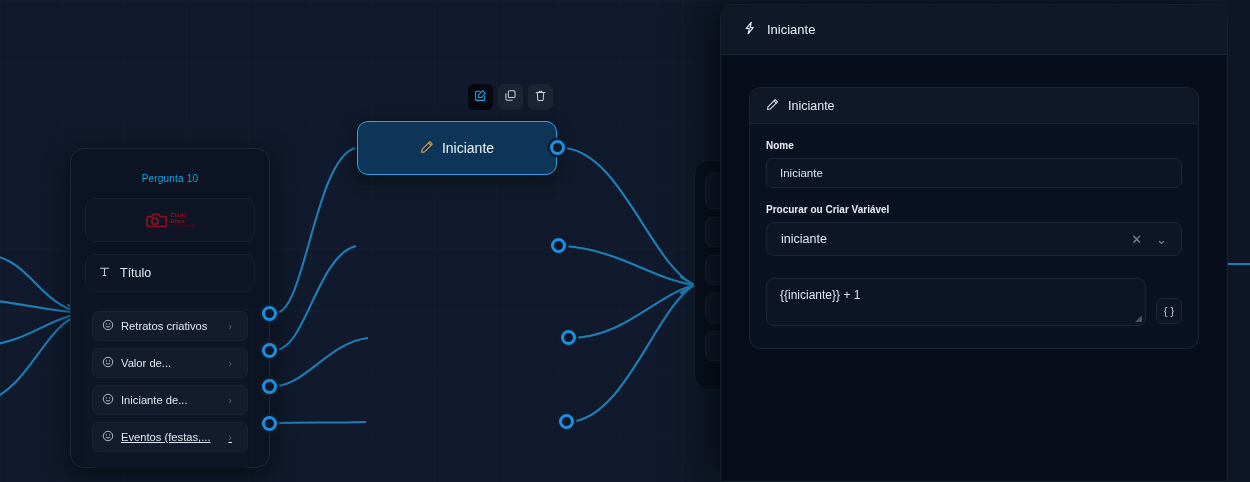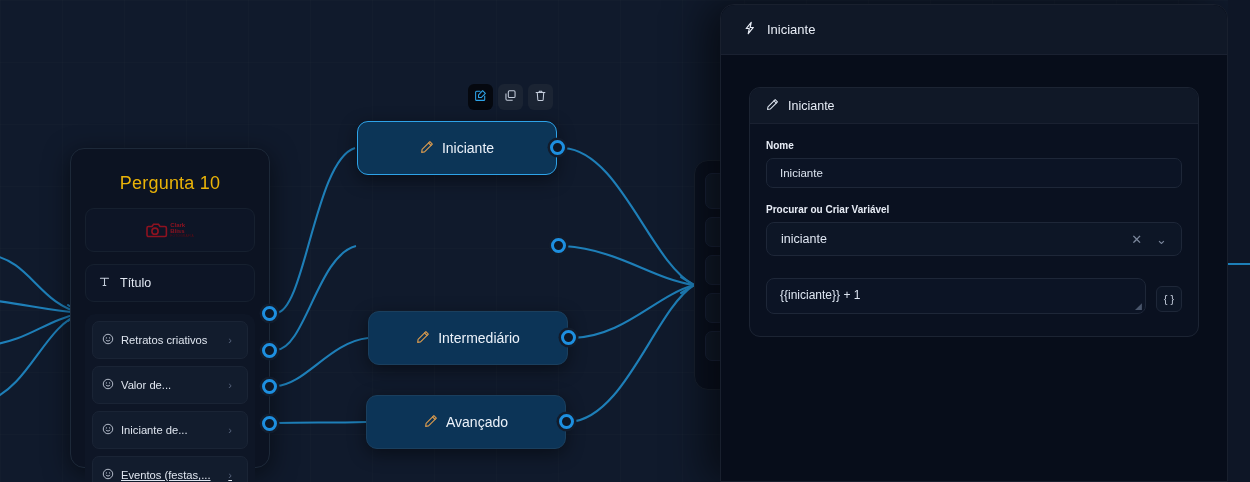--- a/index.html
+++ b/index.html
@@ -23,22 +23,22 @@
   .qnode {
     position: absolute; left: 70px; top: 148px;
     width: 200px; height: 320px;
     background: #0c1322;
     border: 1px solid #1d2939;
     border-radius: 14px;
     padding: 14px 14px 12px;
     box-shadow: 0 6px 26px rgba(0,0,0,.55);
   }
   .qnode-title {
-    text-align: center; color: #eab308;
-    font-size: 18px; letter-spacing: .2px; margin: 10px 0 14px;
+    text-align: center; color: #0ea5e9;
+    font-size: 10px; letter-spacing: .2px; margin: 10px 0 14px;
   }
   .logo-box {
     height: 44px; border-radius: 9px; background: #0d1526;
     border: 1px solid #16202f;
     display: flex; align-items: center; justify-content: center;
     margin-bottom: 12px;
   }
   .logo-mark { display: flex; align-items: center; gap: 2px; }
   .logo-text { display:flex; flex-direction:column; line-height:1; }
   .logo-t1 { color:#8e1220; font-size:6px; font-weight:700; }
@@ -50,21 +50,21 @@
     border: 1px solid #16202f;
     display: flex; align-items: center; gap: 9px;
     padding: 0 12px; margin-bottom: 12px;
     color: #e2e8f2; font-size: 12.5px;
   }
   .options-wrap {
     background: #0e1626; border-radius: 10px;
     padding: 7px 7px 16px; 
   }
   .opt-row {
-    height: 38px; border-radius: 7px; background: #121c2d;
+    height: 30px; border-radius: 7px; background: #121c2d;
     border: 1px solid #1a2troll;
     border: 1px solid #1a2435;
     display: flex; align-items: center; gap: 7px;
     padding: 0 15px 0 9px; margin-bottom: 7px;
     color: #dfe5ef; font-size: 11.2px;
   }
   .opt-row:last-child { margin-bottom: 0; text-decoration: underline; }
   .opt-label { flex: 1; white-space: nowrap; overflow: hidden; }
   .chev-r { color: #56627a; font-size: 11px; }
 
@@ -155,21 +155,21 @@
   .select-input {
     height: 34px; border-radius: 8px; background: #0d1626;
     border: 1px solid #1e2738;
     display: flex; align-items: center; padding: 0 14px;
     color: #dfe6f2; font-size: 12.5px; margin-bottom: 22px;
   }
   .select-input .val { flex: 1; }
   .sel-ic { color: #7b879c; font-size: 13px; margin-left: 14px; }
   .expr-wrap { display: flex; align-items: flex-end; gap: 10px; }
   .textarea {
-    flex: 1; height: 36px; border-radius: 8px; background: #0c1425;
+    flex: 1; height: 48px; border-radius: 8px; background: #0c1425;
     border: 1px solid #1e2738; padding: 9px 13px;
     color: #dde5f1; font-size: 12px; position: relative;
   }
   .resize-grip {
     position: absolute; right: 3px; bottom: 2px;
     color: #4a5触; color: #49556b; font-size: 9px;
   }
   .brace-btn {
     width: 26px; height: 26px; border-radius: 6px;
     background: #0d1626; border: 1px solid #1e2738;
@@ -332,40 +332,22 @@
         <path d="M11.3 1.9 L14.1 4.7 L5.2 13.6 L1.9 14.1 L2.4 10.8 Z"></path>
           <path d="M9.8 3.4 L12.6 6.2"></path>
       </svg>
     </span>
     <span>Iniciante</span>
   </div>
   <div class="handle" style="left:550px; top:140px;"></div>
 
   <div class="handle" style="left:551px; top:238px;"></div>
 
-  <div class="onode" style="left:368px; top:311px; width:200px;">
-    <span class="pencil">
-      <svg width="14" height="14" viewBox="0 0 16 16" fill="none" stroke="#d99a4e" stroke-width="1.3" stroke-linecap="round" stroke-linejoin="round">
-        <path d="M11.3 1.9 L14.1 4.7 L5.2 13.6 L1.9 14.1 L2.4 10.8 Z"></path>
-          <path d="M9.8 3.4 L12.6 6.2"></path>
-      </svg>
-    </span>
-    <span>Intermediário</span>
-  </div>
   <div class="handle" style="left:561px; top:330px;"></div>
 
-  <div class="onode" style="left:366px; top:395px; width:200px;">
-    <span class="pencil">
-      <svg width="14" height="14" viewBox="0 0 16 16" fill="none" stroke="#d99a4e" stroke-width="1.3" stroke-linecap="round" stroke-linejoin="round">
-        <path d="M11.3 1.9 L14.1 4.7 L5.2 13.6 L1.9 14.1 L2.4 10.8 Z"></path>
-          <path d="M9.8 3.4 L12.6 6.2"></path>
-      </svg>
-    </span>
-    <span>Avançado</span>
-  </div>
   <div class="handle" style="left:559px; top:414px;"></div>
 
   <div class="hnode">
     <div class="hrow first"></div>
     <div class="hrow"></div>
     <div class="hrow"></div>
     <div class="hrow"></div>
     <div class="hrow"></div>
   </div>
 

